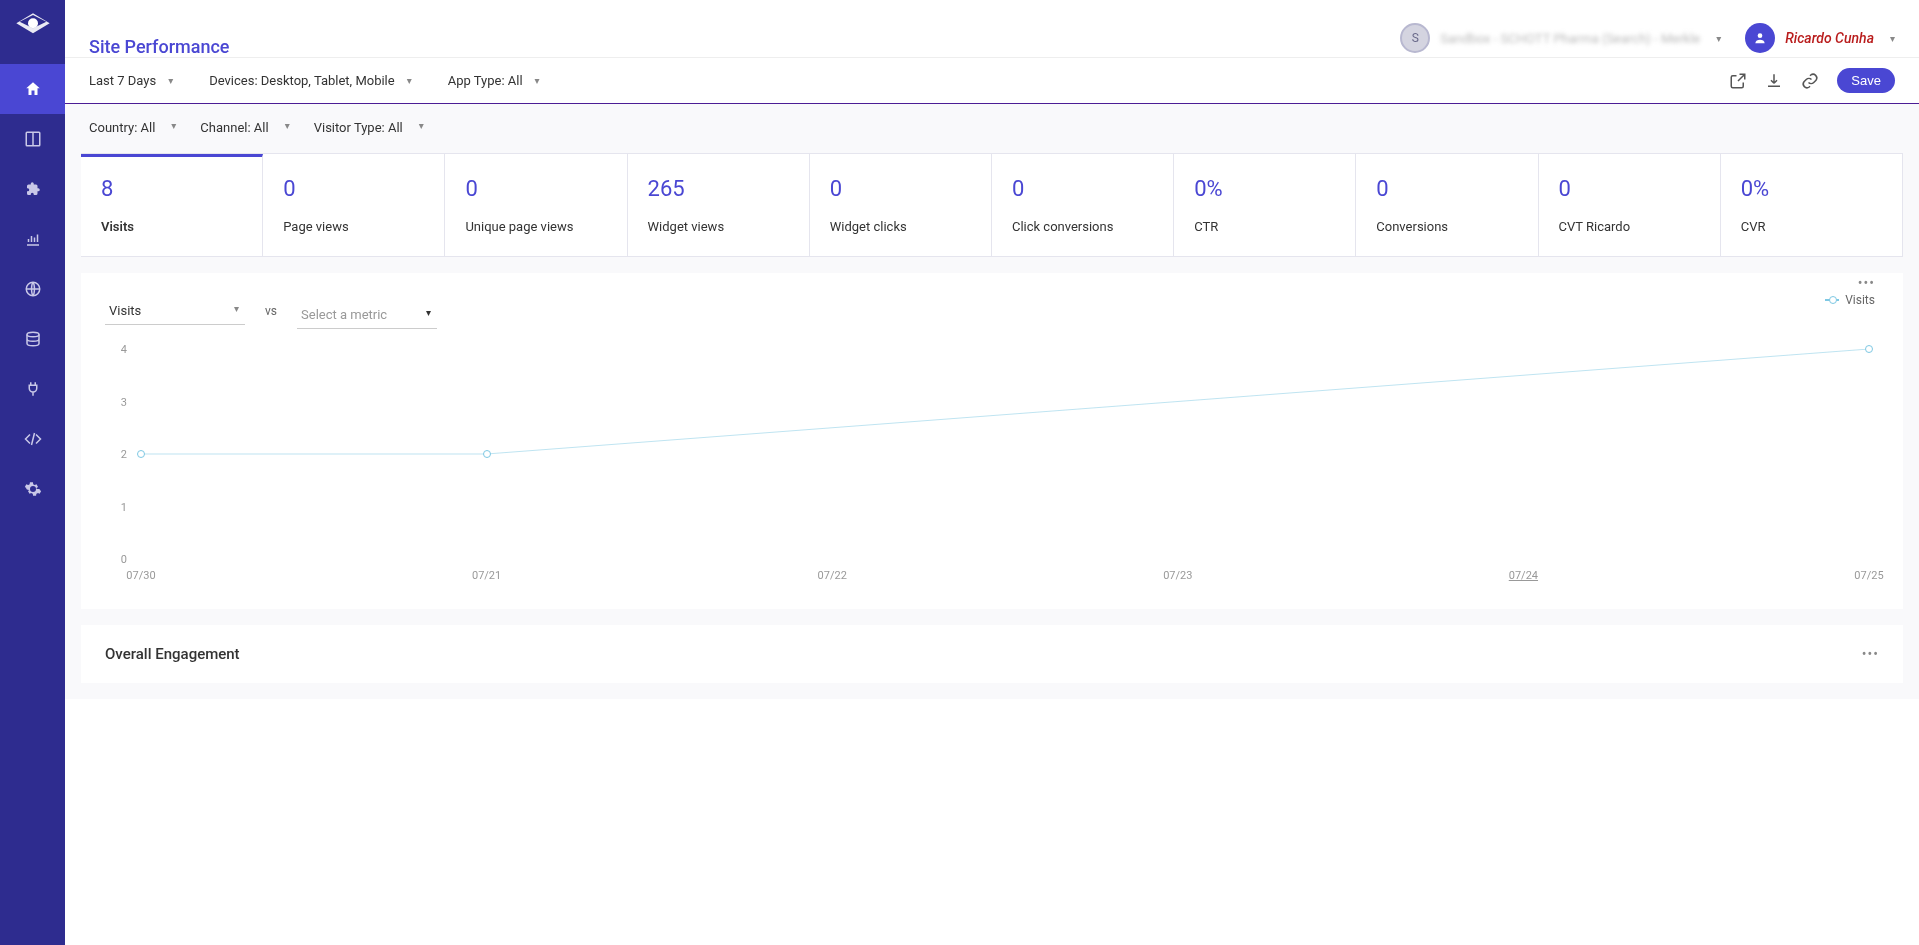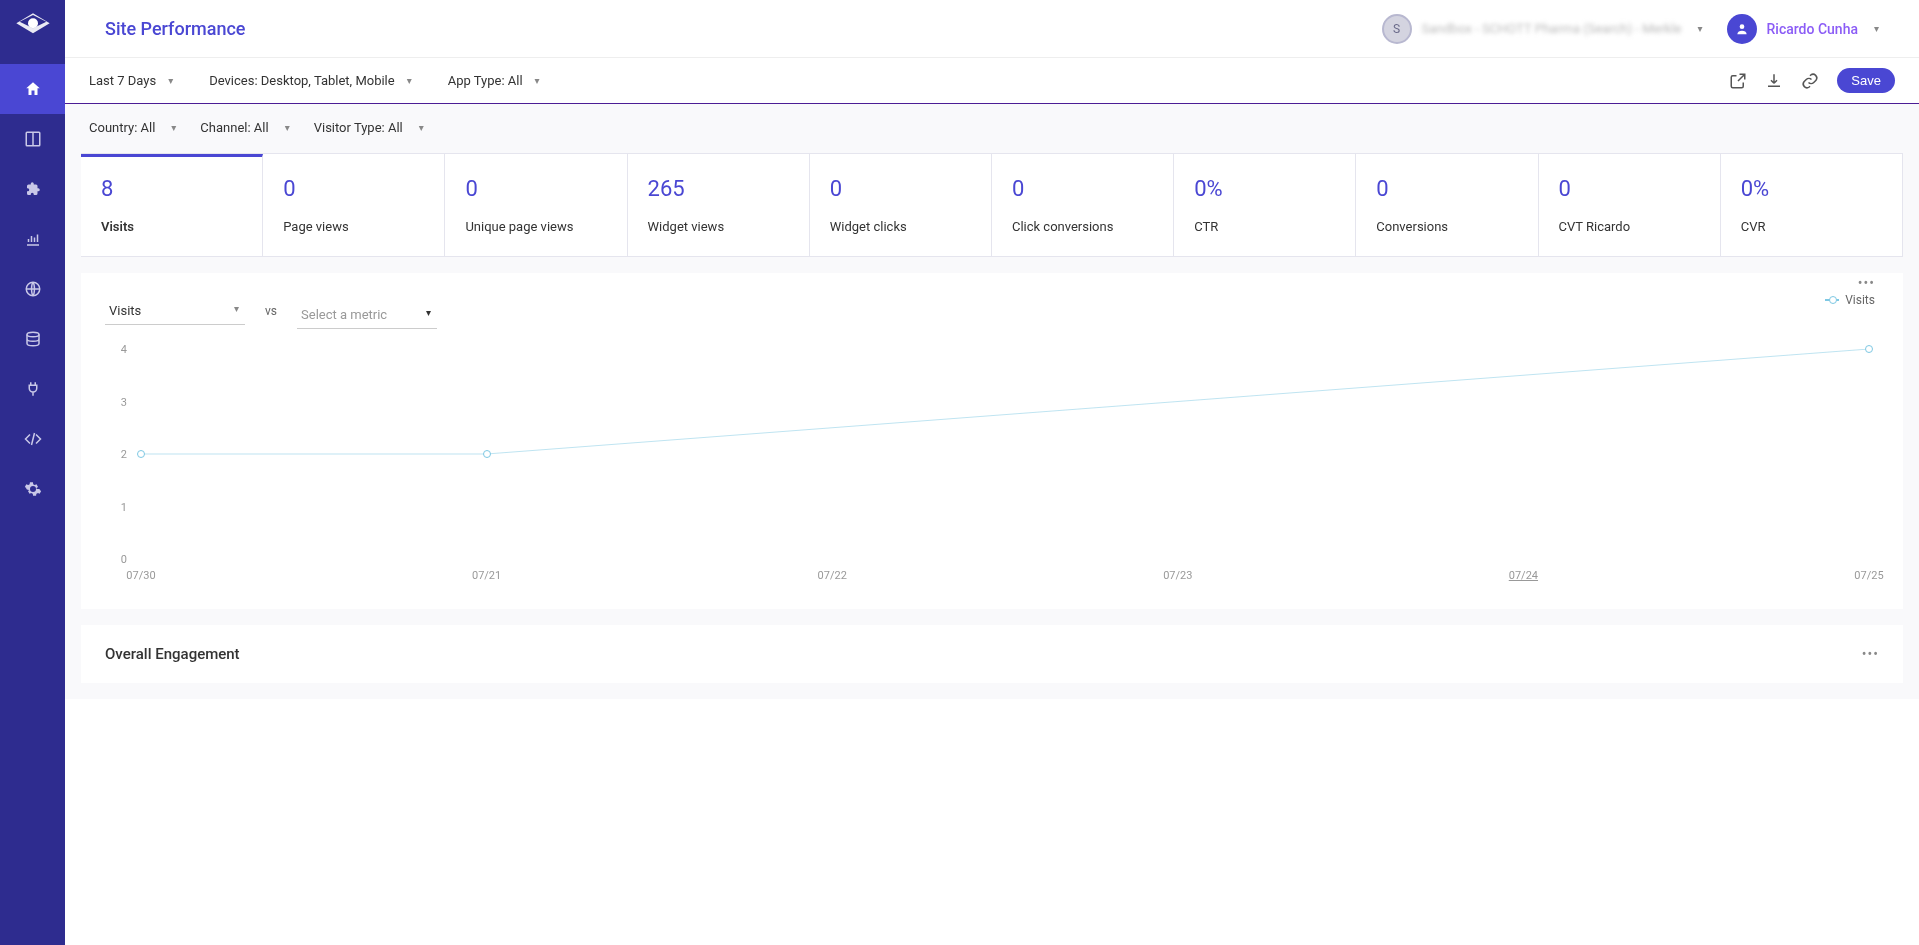--- a/index.html
+++ b/index.html
@@ -32,21 +32,21 @@
   display: flex; align-items: center; justify-content: center;
   color: #c9c8e8; cursor: pointer;
 }
 .sidebar .nav-item.active { background: #4a47d3; color: #fff; }
 .sidebar .nav-item svg { width: 18px; height: 18px; }
 
 .main { flex: 1; display: flex; flex-direction: column; background: #fff; overflow-y: auto; }
 
 .topbar {
   height: 58px; border-bottom: 1px solid #eee;
-  display: flex; align-items: center; padding: 0 40px;
+  display: flex; align-items: flex-end; padding: 0 24px;
 }
 .page-title { color: #4a47d3; font-size: 18px; font-weight: 500; }
 .topbar-right { margin-left: auto; display: flex; align-items: center; gap: 16px; }
 .org-pill {
   display: flex; align-items: center; gap: 10px;
   padding: 4px 8px; border-radius: 20px;
 }
 .org-avatar {
   width: 30px; height: 30px; border-radius: 50%;
   background: #d4d4e0; border: 2px solid #b8b8d0;
@@ -54,42 +54,42 @@
   color: #6a6a8a; font-size: 12px;
 }
 .org-name { color: #bbb; font-size: 13px; filter: blur(2px); }
 .user-pill { display: flex; align-items: center; gap: 10px; }
 .user-avatar {
   width: 30px; height: 30px; border-radius: 50%;
   background: #4a47d3; display: flex; align-items: center; justify-content: center;
   color: #fff;
 }
 .user-avatar svg { width: 14px; height: 14px; }
-.user-name { font-size: 14px; color: #8b5cf6; font-weight: 500; }
+.user-name { font-size: 14px; color: #b91c1c; font-weight: 500; font-style: italic; }
 .chev { font-size: 10px; color: #888; margin-left: 6px; }
 
 .toolbar {
   height: 46px; border-bottom: 1px solid #4c1d95;
   display: flex; align-items: center; padding: 0 24px; gap: 36px;
 }
 .toolbar .fitem { font-size: 13px; color: #333; cursor: pointer; display: flex; align-items: center; gap: 6px;}
 .toolbar-right { margin-left: auto; display: flex; align-items: center; gap: 18px; }
 .toolbar-icon { width: 18px; height: 18px; color: #555; cursor: pointer; }
 .save-btn {
   background: #4a47d3; color: #fff; border: none;
   padding: 5px 14px; border-radius: 14px; font-size: 13px; cursor: pointer;
 }
 
 .content { padding: 0; background: #f9f9fb; }
 
 .filters-row {
   padding: 16px 24px 18px; display: flex; gap: 24px;
   font-size: 13px; color: #333;
 }
-.filters-row .fitem { cursor: pointer; display: flex; align-items: center; gap: 10px;}
+.filters-row .fitem { cursor: pointer; display: flex; gap: 10px;}
 
 .metrics-grid {
   display: flex; flex-wrap: wrap;
   border-top: 1px solid #e5e5ee;
   background: #fff;
   margin: 0 16px;
 }
 .metric-card {
   width: 10%;
   min-width: 145px;

